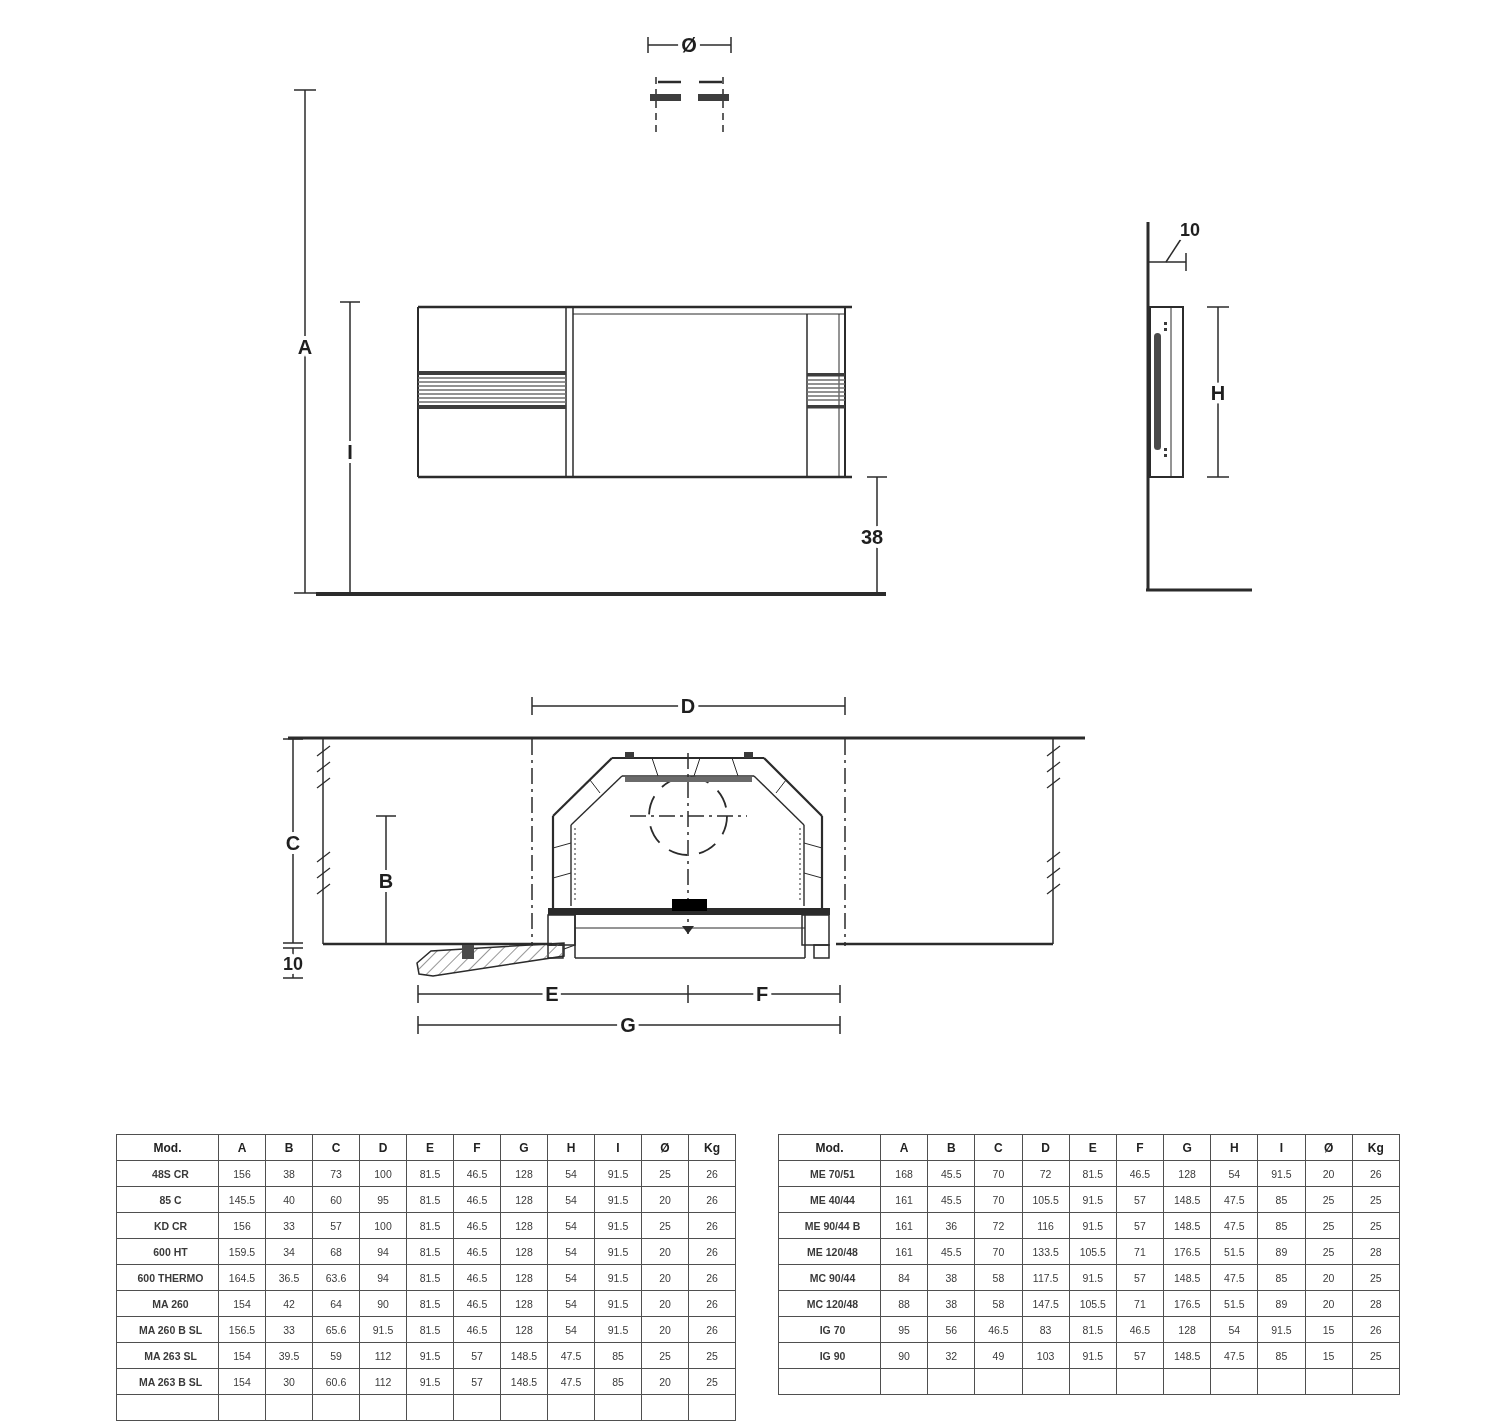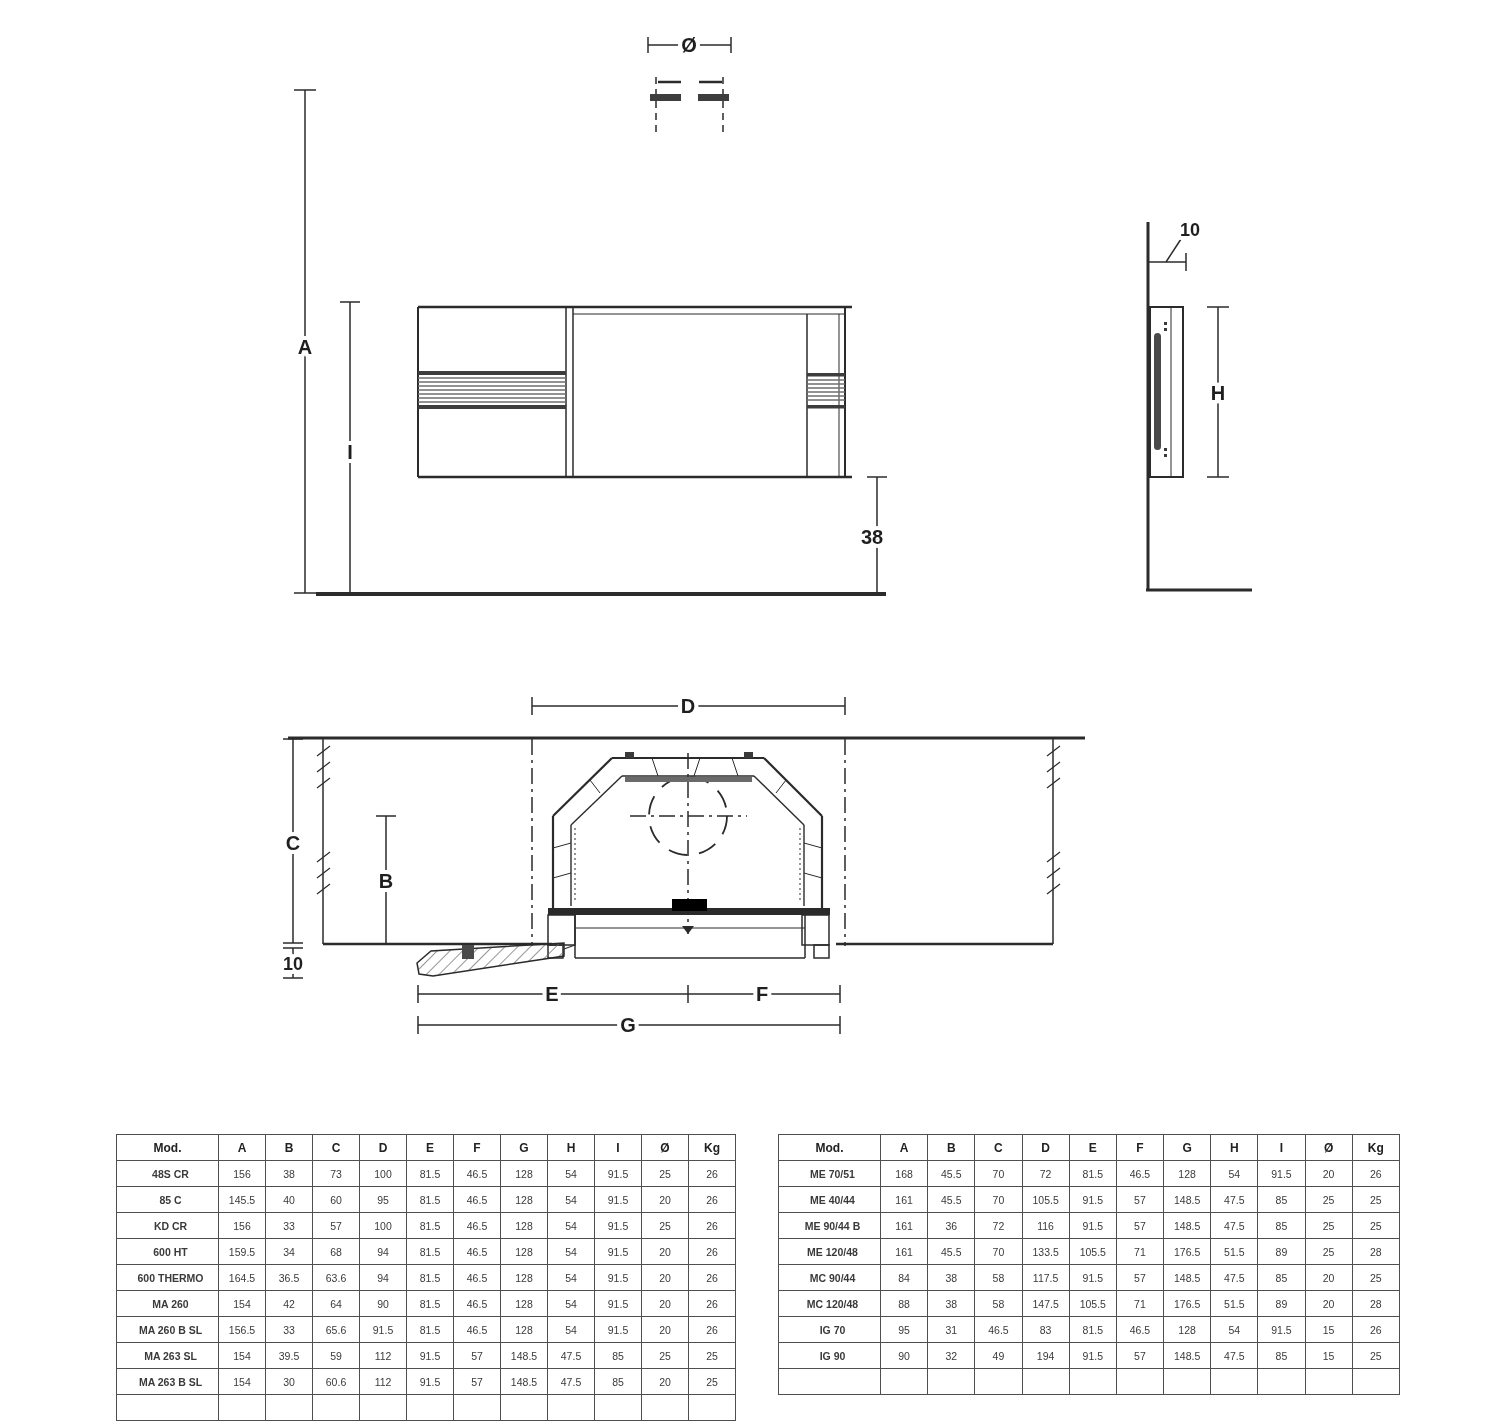--- a/index.html
+++ b/index.html
@@ -545,37 +545,37 @@
         <td>71</td>
         <td>176.5</td>
         <td>51.5</td>
         <td>89</td>
         <td>20</td>
         <td>28</td>
       </tr>
       <tr>
         <td class="mod">IG 70</td>
         <td>95</td>
-        <td>31</td>
+        <td>56</td>
         <td>46.5</td>
         <td>83</td>
         <td>81.5</td>
         <td>46.5</td>
         <td>128</td>
         <td>54</td>
         <td>91.5</td>
         <td>15</td>
         <td>26</td>
       </tr>
       <tr>
         <td class="mod">IG 90</td>
         <td>90</td>
         <td>32</td>
         <td>49</td>
-        <td>194</td>
+        <td>103</td>
         <td>91.5</td>
         <td>57</td>
         <td>148.5</td>
         <td>47.5</td>
         <td>85</td>
         <td>15</td>
         <td>25</td>
       </tr>
       <tr>
         <td></td>

